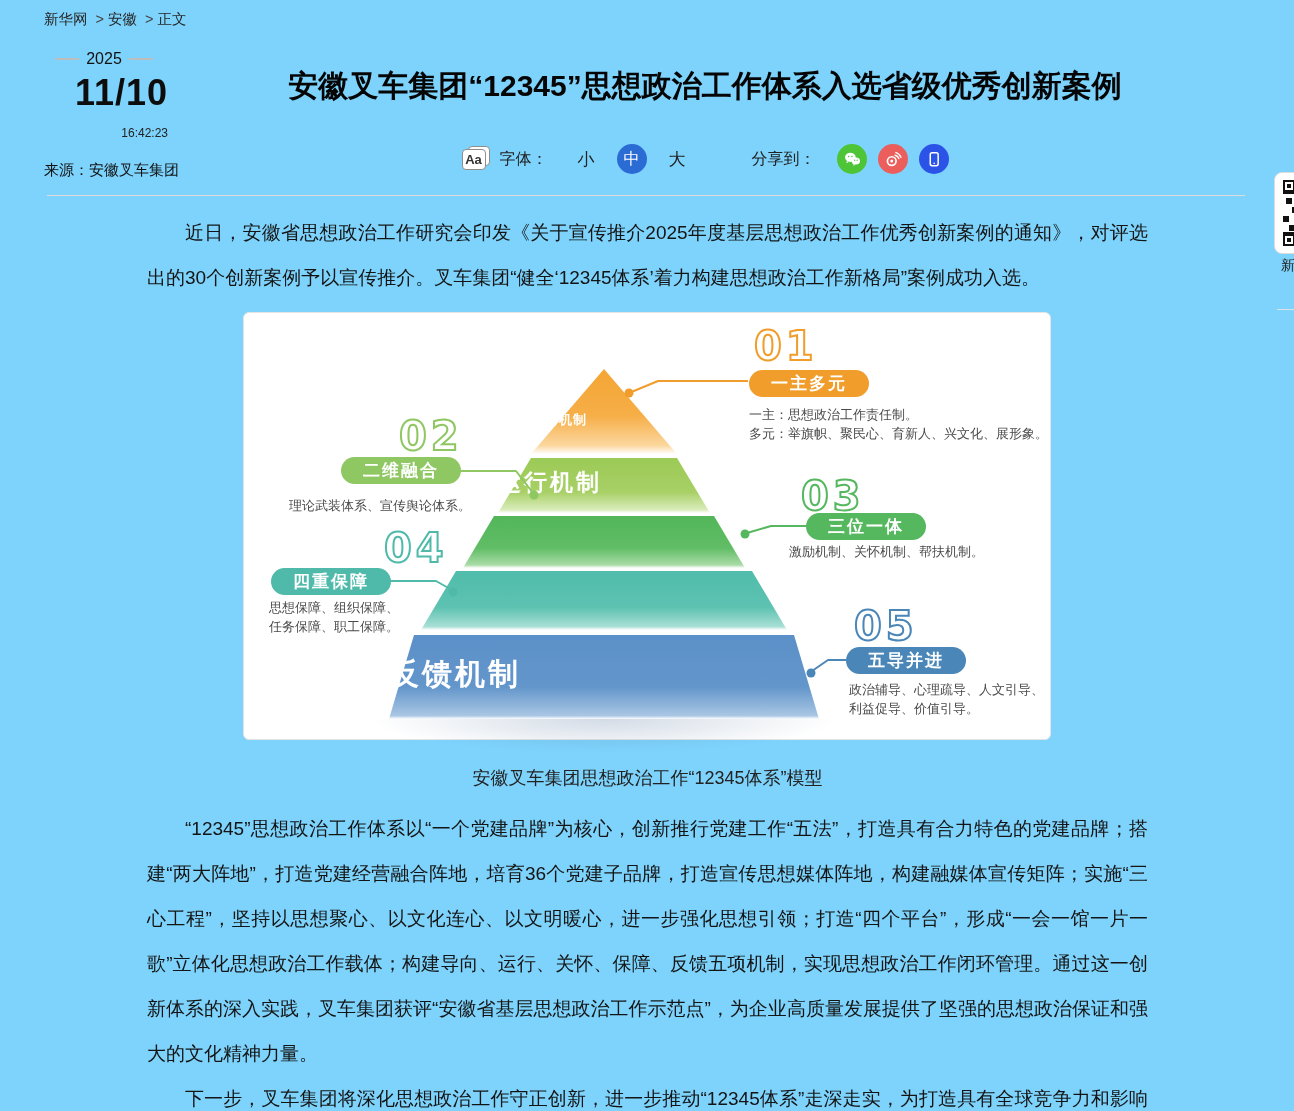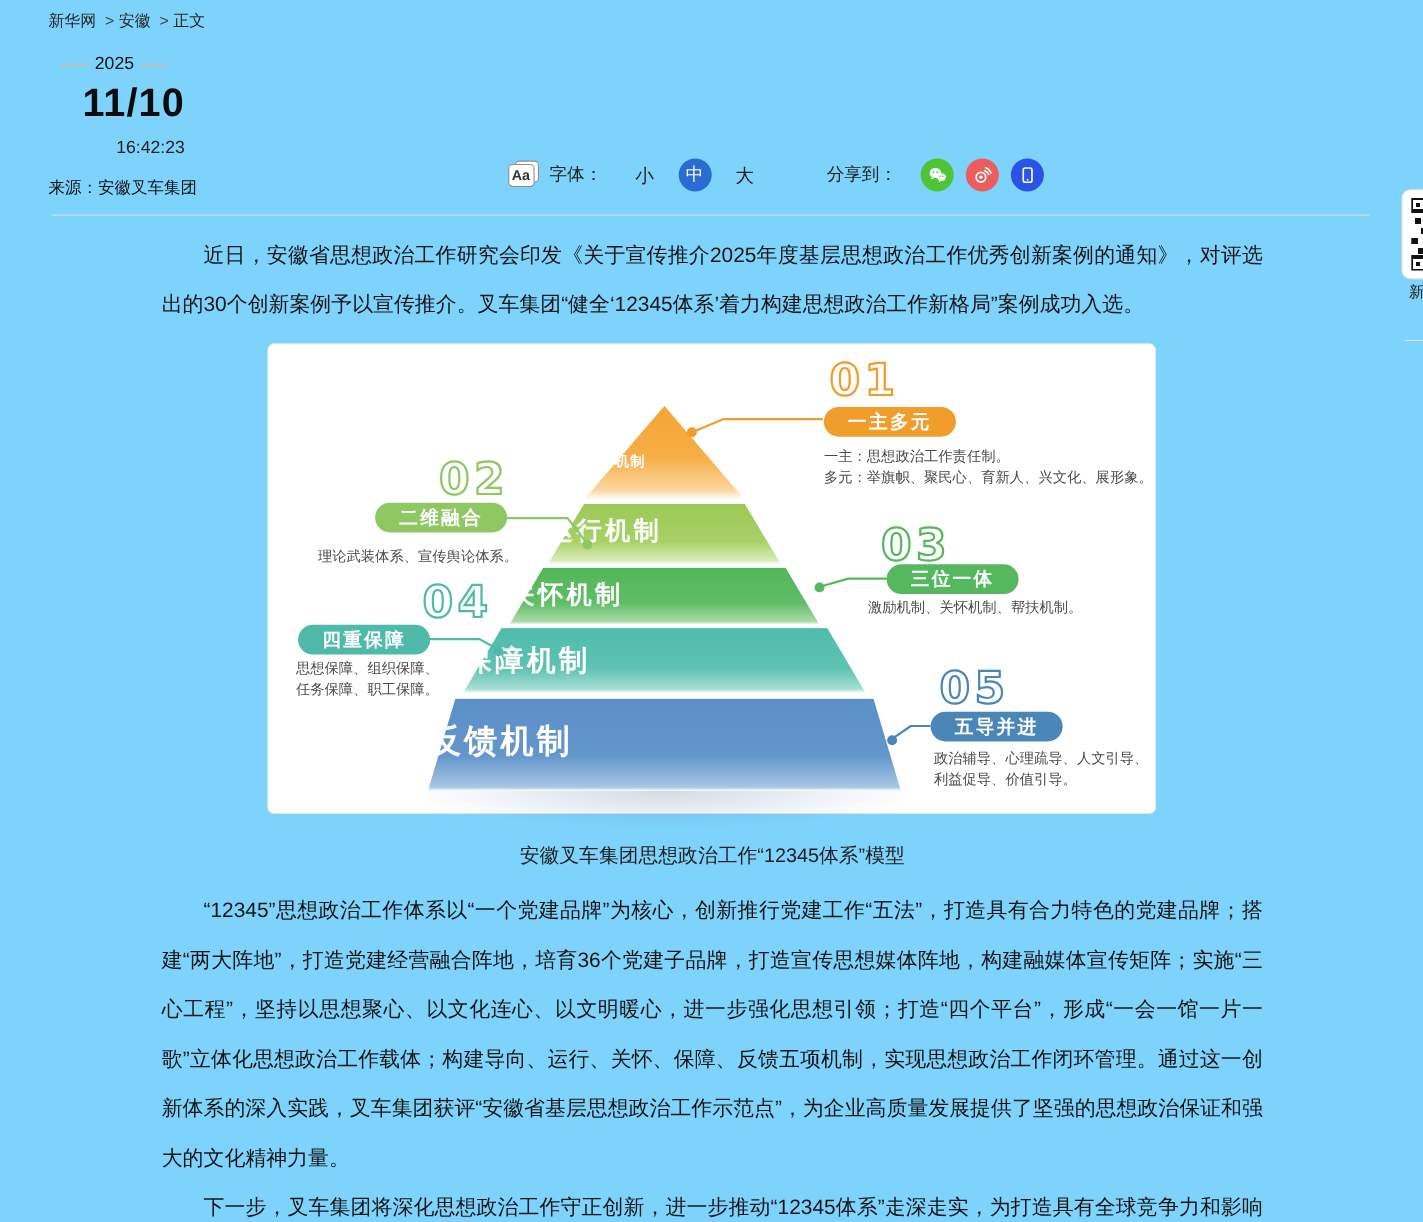--- a/index.html
+++ b/index.html
@@ -10,21 +10,21 @@
   
   .breadcrumb { position:absolute; left:44px; top:10px; font-size:14.5px; color:#262626; }
   .breadcrumb span { margin-right:4px; }
   .crumb-sep { color:#444; margin:0 4px; }
 
   
   .date-block { position:absolute; left:40px; top:50px; width:128px; text-align:right; }
   .year-row { display:flex; align-items:center; justify-content:center; gap:7px; font-size:16px; color:#111; }
   .year-dash { width:24px; height:2px; background:#bdbdbd; }
   .date-big { font-size:36px; font-weight:700; color:#0d0d0d; margin-top:4px; letter-spacing:1px; }
-  .time { font-size:16px; color:#222; margin-top:12px; }
+  .time { font-size:12px; color:#222; margin-top:12px; }
   .source { position:absolute; left:44px; top:161px; font-size:15px; color:#111; }
 
   
   .page-title { position:absolute; left:190px; top:66px; width:1030px; text-align:center;
                 font-size:30px; font-weight:700; color:#050505; line-height:40px; }
   .toolbar { position:absolute; left:190px; top:143px; width:1030px; height:32px;
              display:flex; align-items:center; justify-content:center; font-size:16px; color:#222; }
   .font-icon { position:relative; width:30px; height:26px; margin-right:8px; }
   .font-icon .sq { position:absolute; border:1.5px solid #8e8e8e; border-radius:4px; background:#fff; }
   .font-icon .sq.back  { left:6px; top:0; width:22px; height:20px; }
@@ -110,20 +110,21 @@
     <div class="year-row">
       <span class="year-dash"></span>
       <span>2025</span>
       <span class="year-dash"></span>
     </div>
     <div class="date-big">11/10</div>
     <div class="time">16:42:23</div>
   </div>
   <div class="source"><span>来源：</span><span>安徽叉车集团</span></div>
 
+  <h1 class="page-title">安徽叉车集团“12345”思想政治工作体系入选省级优秀创新案例</h1>
 
   <div class="toolbar">
     <span class="font-icon">
       <span class="sq back"></span>
       <span class="sq front">Aa</span>
     </span>
     <span class="tb-label">字体：</span>
     <span class="size-btn">小</span>
     <span class="size-btn selected">中</span>
     <span class="size-btn">大</span>
@@ -188,22 +189,20 @@
 
     <div class="figure-box">
       <div class="layer l1"></div>
       <div class="layer l2"></div>
       <div class="layer l3"></div>
       <div class="layer l4"></div>
       <div class="layer l5"></div>
       <div class="reflection"></div>
       <div class="lab lab1">导向机制</div>
       <div class="lab lab2">运行机制</div>
-      <div class="lab lab3">关怀机制</div>
-      <div class="lab lab4">保障机制</div>
       <div class="lab lab5">反馈机制</div>
 
       <svg class="connectors" viewBox="0 0 808 428">
         <polyline points="385,80 414,68 504,68" fill="none" stroke="#F09D2B" stroke-width="2" stroke-linejoin="round"></polyline>
         <circle cx="385" cy="80" r="4.5" fill="#F09D2B"></circle>
         <polyline points="210,158 272,158 289,180" fill="none" stroke="#8FC763" stroke-width="2" stroke-linejoin="round"></polyline>
         <circle cx="290" cy="182" r="4.5" fill="#8FC763"></circle>
         <polyline points="562,213 527,213 503,220" fill="none" stroke="#55B75E" stroke-width="2" stroke-linejoin="round"></polyline>
         <circle cx="501" cy="221" r="4.5" fill="#55B75E"></circle>
         <polyline points="145,268 192,268 208,277" fill="none" stroke="#4FBAAA" stroke-width="2" stroke-linejoin="round"></polyline>

